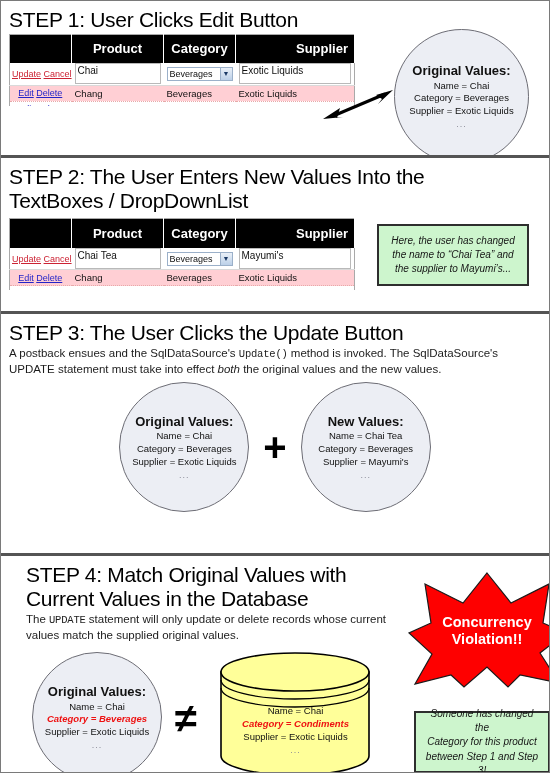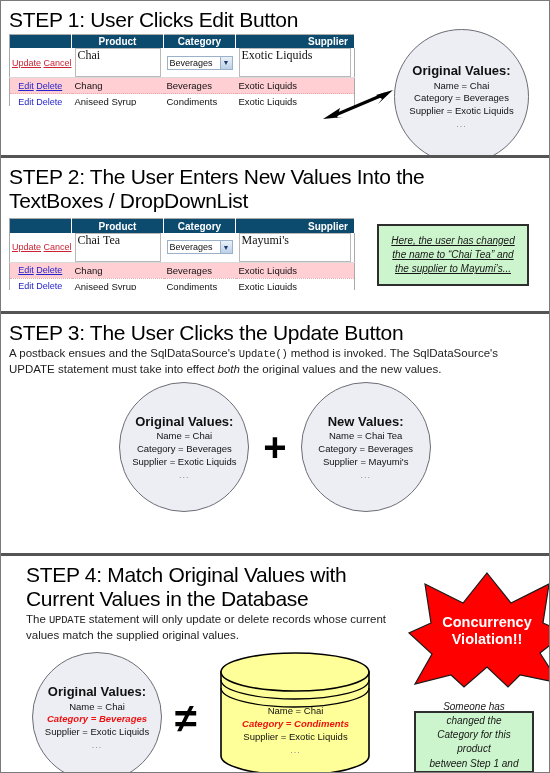--- a/index.html
+++ b/index.html
@@ -32,39 +32,39 @@
   p.step-desc {
     font-size:11.5px; line-height:1.32; margin:0 0 5px 0; color:#1c1c1c;
   }
   code.mono { font-family:"Liberation Mono", monospace; font-size:10.5px; letter-spacing:-0.2px;}
   .ital { font-style:italic; }
 
   
   .gv { border-collapse:collapse; width:345px; table-layout:fixed;
         font-size:9.5px; color:#111; border:1px solid #a9a9a9; }
   .gv th {
-    background:#0c4a6e; color:#fff; font-size:10px; font-weight:bold;
-    height:14px; text-align:center; padding:0 6px;
+    background:#000000; color:#fff; font-size:13px; font-weight:bold;
+    height:29px; text-align:center; padding:0 6px;
     border-right:1px solid #ffffff;
   }
   .gv th.cmd { width:62px; }
   .gv th.prod { width:92px; }
   .gv th.cat { width:72px; }
   .gv th.sup { width:119px; text-align:right; }
   .gv td { height:16px; padding:0 3px; border-bottom:1px dotted #e8a9a9; vertical-align:middle; }
   .gv tr.edit-row td { background:#ffffff; height:22px; border-bottom:1px solid #d9d9d9;}
   .gv tr.alt td { background:#ffcfd4; }
   .gv tr.norm td { background:#ffffff; }
   .gv .lnk { color:#2424c8; text-decoration:underline; cursor:pointer; }
   .gv .lnk.red { color:#cc2233; }
   .gv td.cmdcell { white-space:nowrap; font-size:9px; padding-left:2px;text-align:center;}
   .tbx {
-    display:block; width:100%; height:29px; line-height:13px;
-    border:1px solid #b9b9b9; background:#fff; font-size:12px;
-    padding:0 2px; font-family:Liberation Serif, serif; color:#111;
+    display:block; width:100%; height:21px; line-height:13px;
+    border:1px solid #b9b9b9; background:#fff; font-size:10px;
+    padding:0 2px; font-family:Liberation Sans, sans-serif; color:#111;
   }
   .ddl {
     display:flex; align-items:center; justify-content:space-between;
     width:100%; height:14px; border:1px solid #9bb0c9; background:#fff;
     font-size:9px; padding:0 0 0 2px; color:#111;
   }
   .ddl .arrowbox {
     width:12px; height:12px; background:linear-gradient(#eaf0f8,#bcd0e8);
     border-left:1px solid #9bb0c9; display:flex; align-items:center; justify-content:center;
     font-size:7px; color:#1b3a66;
@@ -233,21 +233,21 @@
           </td>
           <td>Aniseed Syrup</td>
           <td>Condiments</td>
           <td>Exotic Liquids</td>
         </tr>
 
       </tbody>
         </table>
     </div>
 
-    <div class="note" style="position:absolute; left:376px; top:66px; width:152px; height:62px;text-decoration:underline;">
+    <div class="note" style="position:absolute; left:376px; top:66px; width:152px; height:62px;">
       <div>
         <span>Here, the user has changed</span><br>
         <span>the name to “Chai Tea” and</span><br>
         <span>the supplier to Mayumi’s...</span>
       </div>
     </div>
   </div>
 
   <div class="panel" style="height:260px;">
     <h2 class="step-title">STEP 3: The User Clicks the Update Button</h2>
@@ -317,21 +317,21 @@
     <div class="star-wrap" style="position:absolute; left:389px; top:15px;">
       <svg width="160" height="118" viewBox="0 0 160 118">
         <polygon points="80,2 104,32 142,13 136,52 159,62 133,82 152,112 113,104 101,116 80,96 57,116 44,104 8,113 25,83 2,62 24,52 18,13 56,32" fill="#fe0000" stroke="#1a1a1a" stroke-width="1.2"></polygon>
       </svg>
       <div class="star-label">
         <span>Concurrency</span>
         <span>Violation!!</span>
       </div>
     </div>
 
-    <div class="note" style="position:absolute; left:396px; top:155px; width:120px; height:62px;">
+    <div class="note" style="position:absolute; left:396px; top:155px; width:136px; height:62px;">
       <div>
         <span>Someone has changed the</span><br>
         <span>Category for this product</span><br>
         <span>between Step 1 and Step 3!</span>
       </div>
     </div>
   </div>
 
 </div>
 

